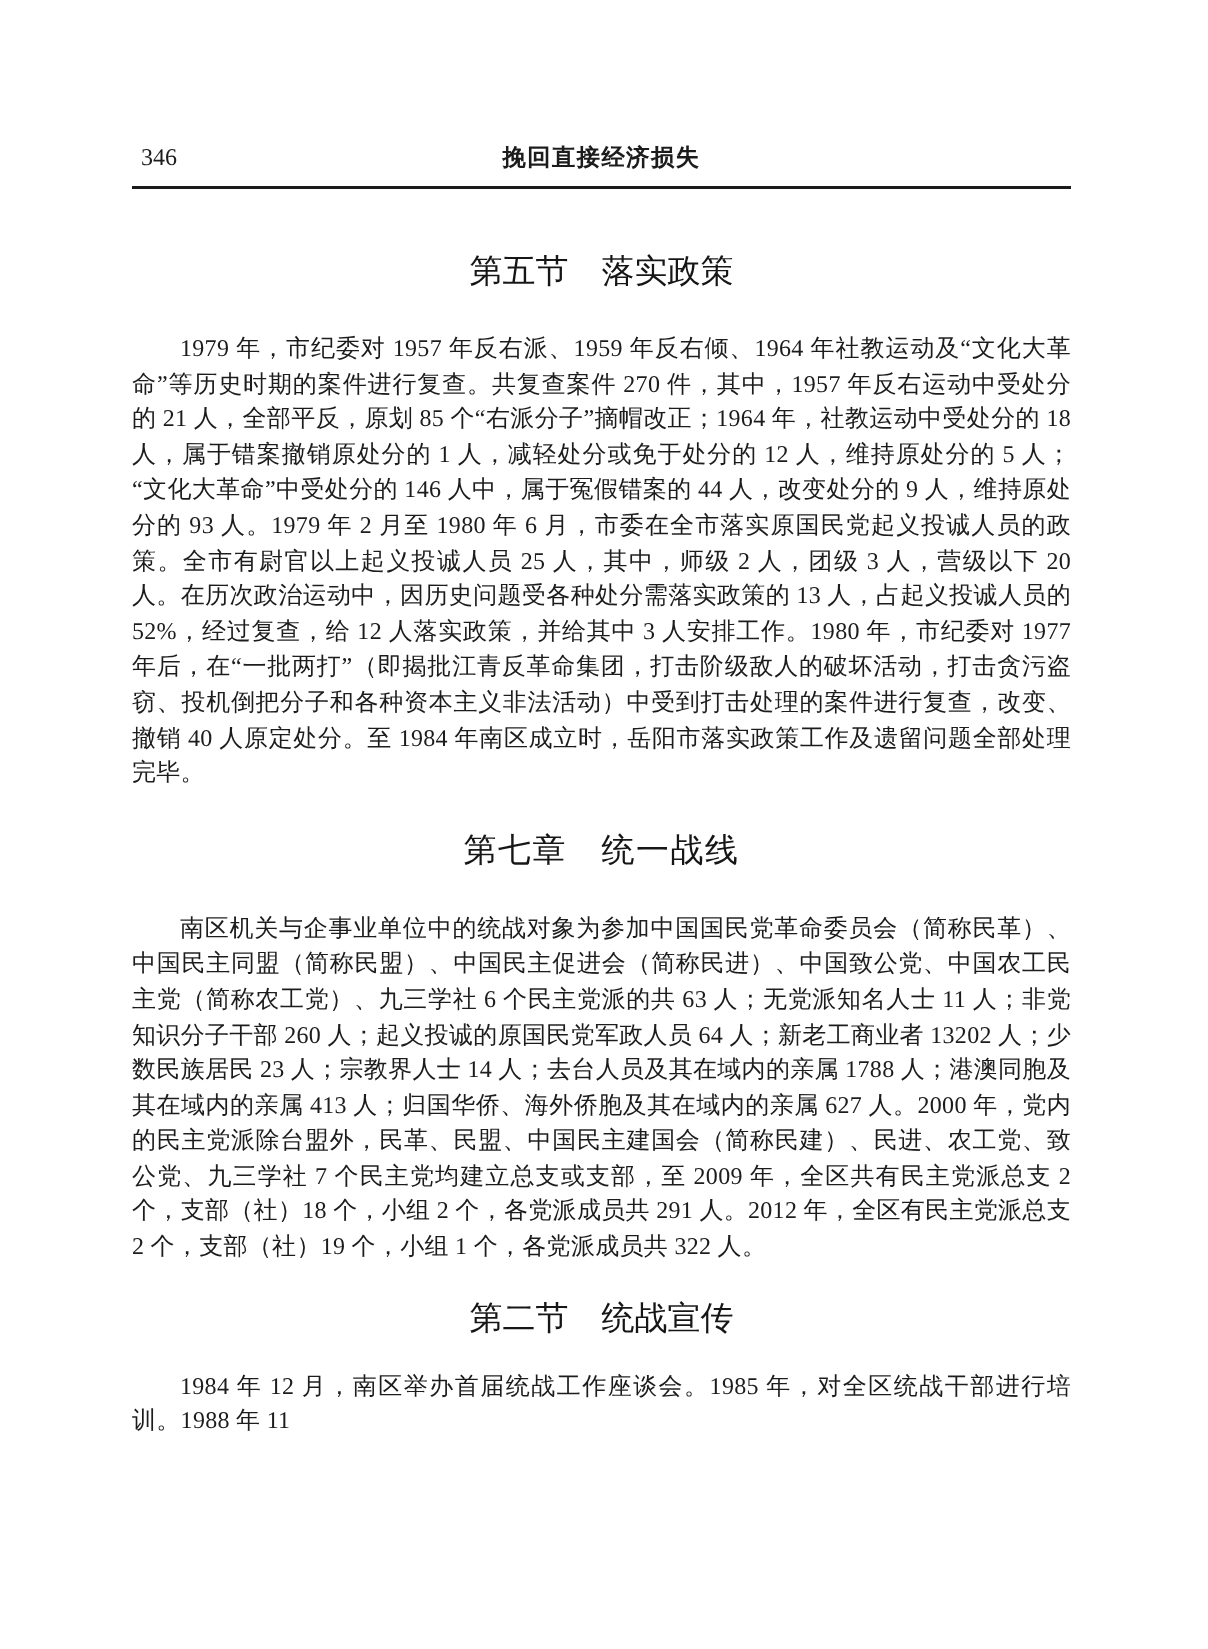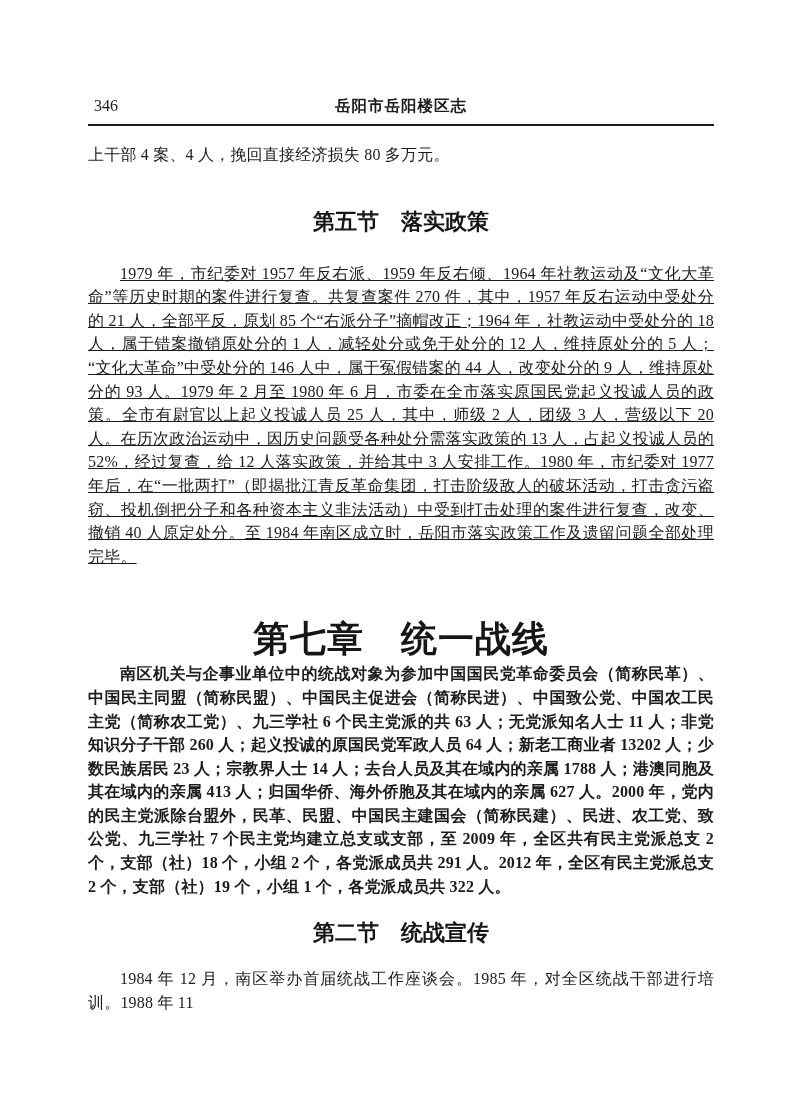--- a/index.html
+++ b/index.html
@@ -60,52 +60,51 @@
     text-align: left;
   }
   .indent {
     text-indent: 2em;
   }
   
   h1, h2 {
     margin: 0;
     text-align: center;
     font-family: "Liberation Sans", "DejaVu Sans", sans-serif;
-    font-weight: 700;
+    font-weight: 400;
     color: #161616;
   }
   .section-heading {
     font-size: 22px;
     line-height: 29px;
   }
   .h-sec5   { margin-top: 40px; }
-  .para-s5  { margin-top: 26px; text-decoration: underline; }
+  .para-s5  { margin-top: 26px; }
   .chapter-heading {
-    font-size: 36px;
+    font-size: 22px;
     line-height: 38px;
-    margin-top: 52px;
+    margin-top: 20px;
     letter-spacing: 1px;
   }
   .h-sec1   { margin-top: 33px; }
-  .para-s1  { margin-top: 4px; font-weight: bold; }
+  .para-s1  { margin-top: 22px; }
   .h-sec2   { margin-top: 20px; }
   .para-s2  { margin-top: 20px; }
 </style>
 </head>
 <body>
 
 <div class="page">
   <div class="content">
 
     <div class="page-header">
       <span class="page-number">346</span>
-      <span class="book-title">岳阳市岳阳楼区志</span>
+      <span class="book-title">挽回直接经济损失</span>
     </div>
 
-    <p class="cont-line">上干部 4 案、4 人，挽回直接经济损失 80 多万元。</p>
 
     <h2 class="section-heading h-sec5">第五节　落实政策</h2>
 
     <p class="para-s5 indent">1979 年，市纪委对 1957 年反右派、1959 年反右倾、1964 年社教运动及“文化大革命”等历史时期的案件进行复查。共复查案件 270 件，其中，1957 年反右运动中受处分的 21 人，全部平反，原划 85 个“右派分子”摘帽改正；1964 年，社教运动中受处分的 18 人，属于错案撤销原处分的 1 人，减轻处分或免于处分的 12 人，维持原处分的 5 人；“文化大革命”中受处分的 146 人中，属于冤假错案的 44 人，改变处分的 9 人，维持原处分的 93 人。1979 年 2 月至 1980 年 6 月，市委在全市落实原国民党起义投诚人员的政策。全市有尉官以上起义投诚人员 25 人，其中，师级 2 人，团级 3 人，营级以下 20 人。在历次政治运动中，因历史问题受各种处分需落实政策的 13 人，占起义投诚人员的 52%，经过复查，给 12 人落实政策，并给其中 3 人安排工作。1980 年，市纪委对 1977 年后，在“一批两打”（即揭批江青反革命集团，打击阶级敌人的破坏活动，打击贪污盗窃、投机倒把分子和各种资本主义非法活动）中受到打击处理的案件进行复查，改变、撤销 40 人原定处分。至 1984 年南区成立时，岳阳市落实政策工作及遗留问题全部处理完毕。</p>
 
     <h1 class="chapter-heading">第七章　统一战线</h1>
 
 
     <p class="para-s1 indent">南区机关与企事业单位中的统战对象为参加中国国民党革命委员会（简称民革）、中国民主同盟（简称民盟）、中国民主促进会（简称民进）、中国致公党、中国农工民主党（简称农工党）、九三学社 6 个民主党派的共 63 人；无党派知名人士 11 人；非党知识分子干部 260 人；起义投诚的原国民党军政人员 64 人；新老工商业者 13202 人；少数民族居民 23 人；宗教界人士 14 人；去台人员及其在域内的亲属 1788 人；港澳同胞及其在域内的亲属 413 人；归国华侨、海外侨胞及其在域内的亲属 627 人。2000 年，党内的民主党派除台盟外，民革、民盟、中国民主建国会（简称民建）、民进、农工党、致公党、九三学社 7 个民主党均建立总支或支部，至 2009 年，全区共有民主党派总支 2 个，支部（社）18 个，小组 2 个，各党派成员共 291 人。2012 年，全区有民主党派总支 2 个，支部（社）19 个，小组 1 个，各党派成员共 322 人。</p>
 

